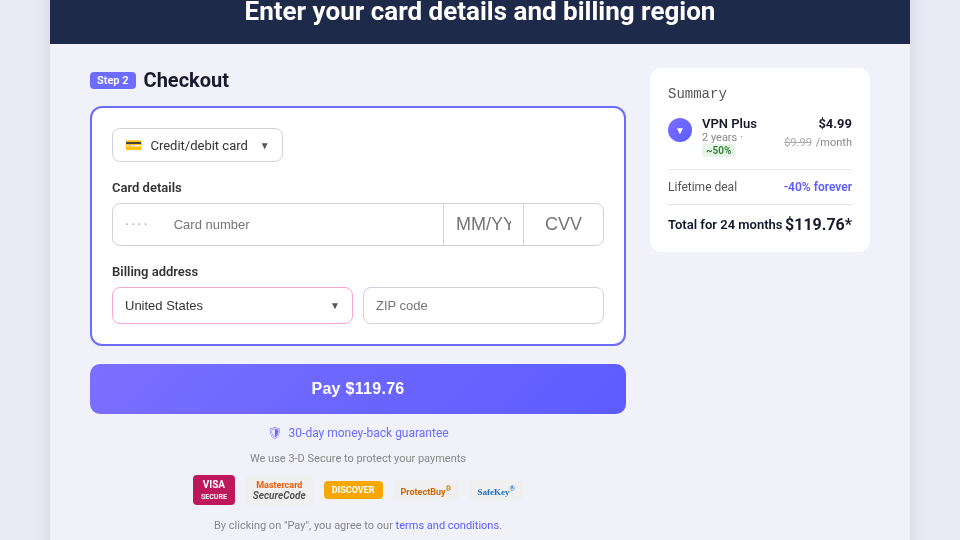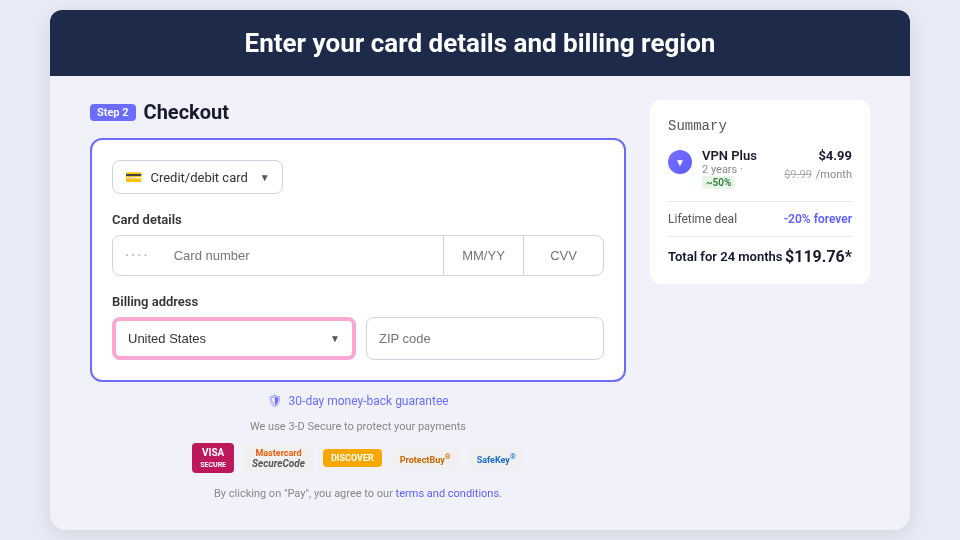--- a/index.html
+++ b/index.html
@@ -130,34 +130,34 @@
       display: flex;
       align-items: center;
       padding: 10px 12px;
     }
     .expiry-field {
       border-right: 1px solid #d0d0e0;
     }
     .expiry-field input, .cvv-field input {
       border: none;
       outline: none;
-      font-size: 13px;
+      font-size: 18px;
       color: #0369a1;
       background: transparent;
       width: 55px;
       text-align: center;
     }
     .billing-fields {
       display: flex;
       gap: 10px;
     }
     .country-select-wrapper {
       flex: 1;
       position: relative;
-      border: 4px solid #f9a8d4;
+      border: 1px solid #f9a8d4;
       border-radius: 8px;
       display: flex;
       align-items: center;
       padding: 10px 12px;
       background: #fff;
     }
     .country-select-wrapper select {
       border: none;
       outline: none;
       font-size: 13px;
@@ -223,21 +223,21 @@
       padding: 4px 8px;
       font-size: 9px;
       font-weight: 700;
       color: #333;
       text-align: center;
     }
     .logo-visa { background: #be185d; color: white; font-size: 10px; }
     .logo-mc { color: #eb5d0a; }
     .logo-discover { background: #f7a700; color: white; }
     .logo-protectbuy { color: #5a5a5a; }
-    .logo-safekey { color: #1a6dcc; }
+    .logo-safekey { color: #1a6dcc; font-family: Liberation Serif, serif; }
     .terms-text {
       text-align: center;
       font-size: 11px;
       color: #888;
       margin-top: 14px;
     }
     .terms-text a {
       color: #5c5cff;
       text-decoration: none;
     }
@@ -397,20 +397,21 @@
               <option>Australia</option>
               <option>Germany</option>
             </select>
             <span class="country-chevron">▼</span>
           </div>
           <input type="text" class="zip-input" placeholder="ZIP code" style="">
         </div>
       </div>
 
       
+      <button class="pay-button">Pay $119.76</button>
 
       
       <div class="guarantee">
         <span class="shield-check">🛡</span>
         <span>30-day money-back guarantee</span>
       </div>
 
       
       <div class="secure-msg">We use 3-D Secure to protect your payments</div>
 
@@ -448,21 +449,21 @@
             <span class="price-orig">$9.99</span>
             <span class="price-period">/month</span>
           </div>
         </div>
       </div>
 
       <hr class="summary-divider">
 
       <div class="summary-row">
         <span class="summary-row-label">Lifetime deal</span>
-        <span class="summary-row-value">-20% forever</span>
+        <span class="summary-row-value">-40% forever</span>
       </div>
 
       <hr class="summary-divider">
 
       <div class="summary-total-row">
         <span class="summary-total-label">Total for 24 months</span>
         <span class="summary-total-value">$119.76*</span>
       </div>
     </div>
   </div>

